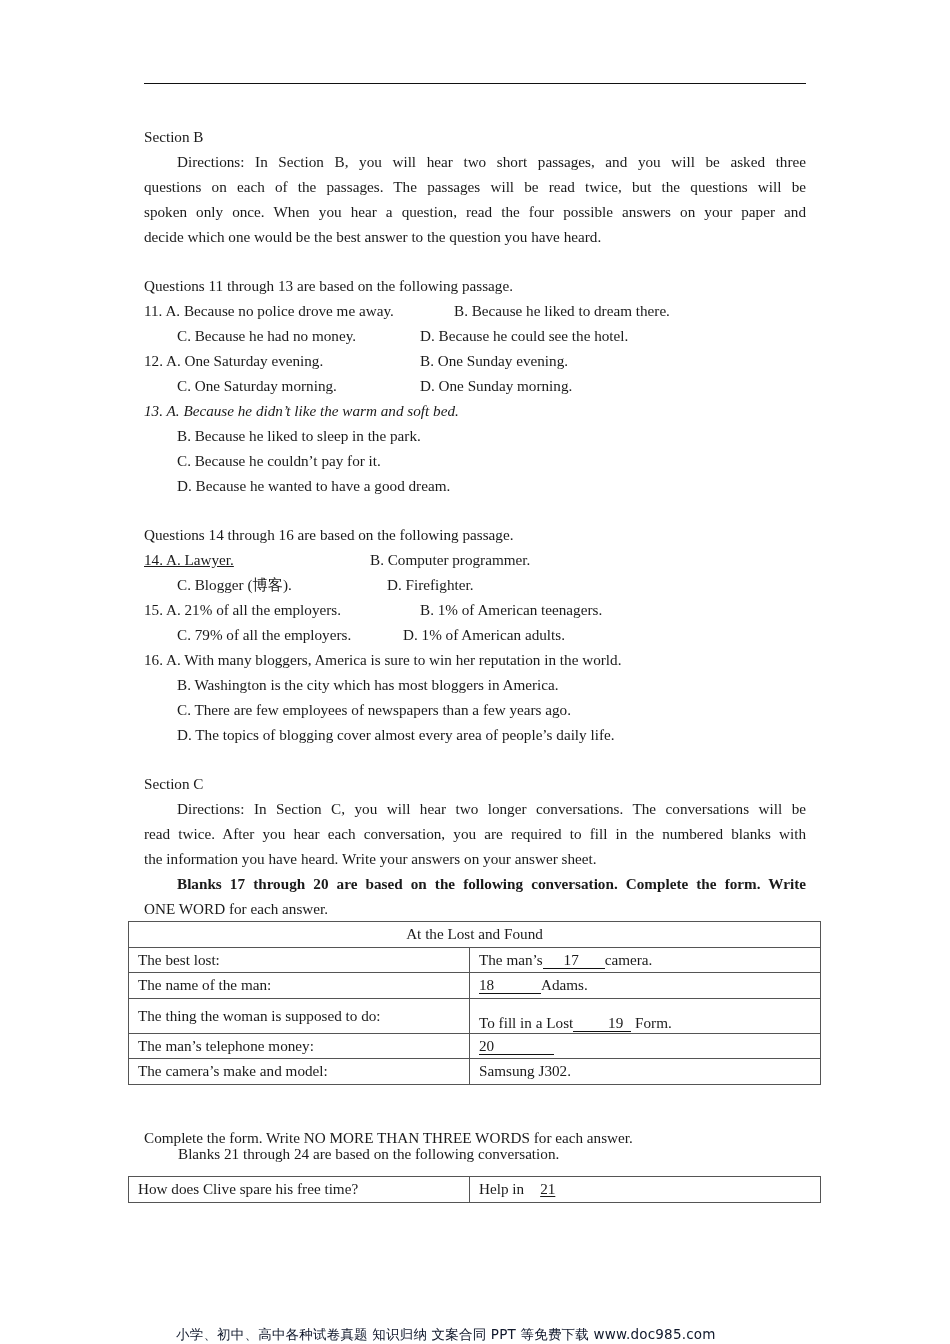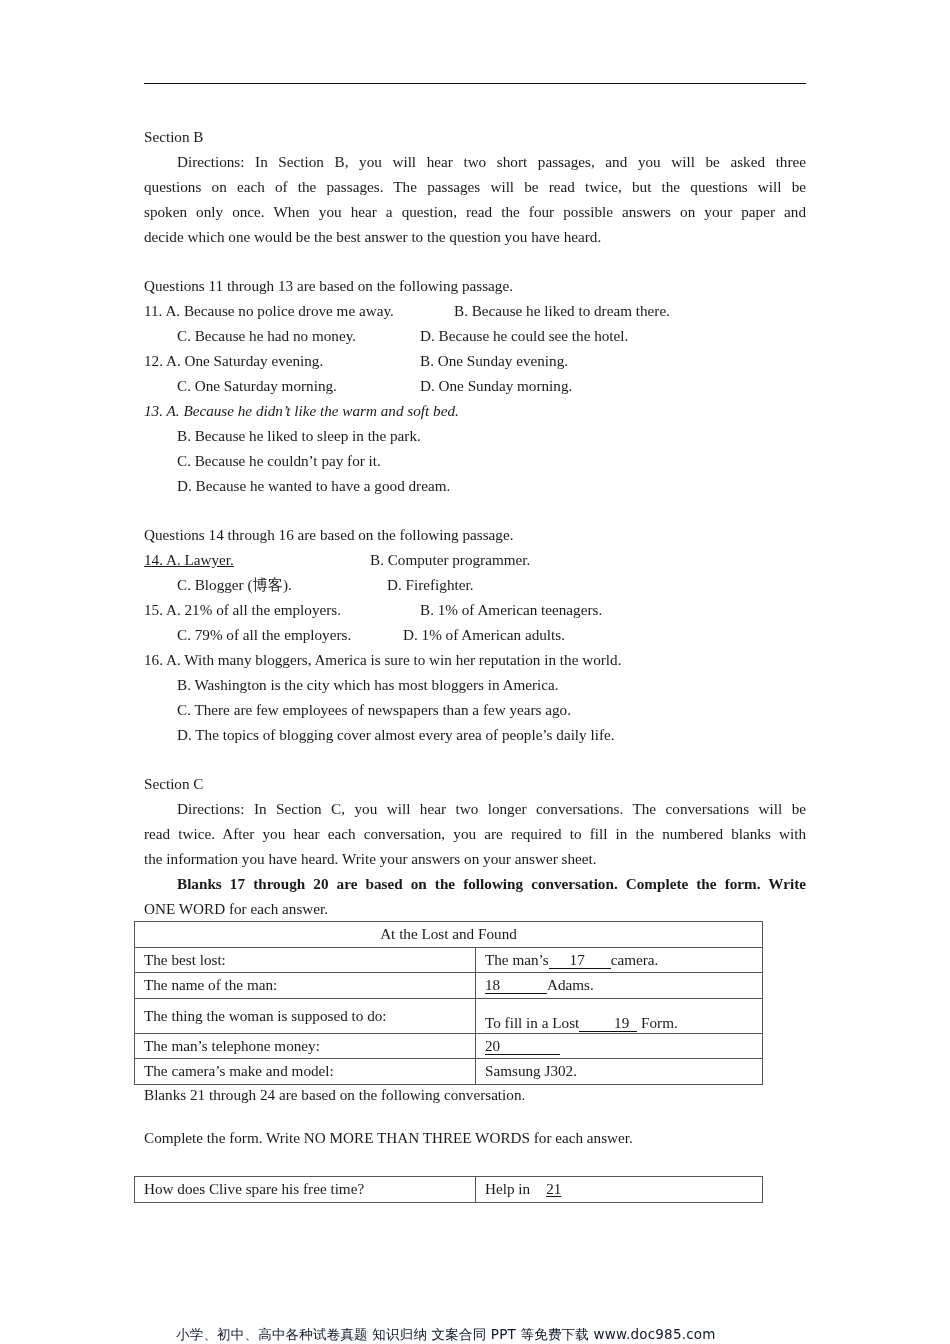--- a/index.html
+++ b/index.html
@@ -44,22 +44,22 @@
       height: 20px;
     }
     .blank {
       text-decoration: underline;
       text-underline-offset: 2px;
       margin-top: 24px;
     }
     .tbl {
       position: absolute;
       border-collapse: collapse;
-      left: 134px;
-      width: 629px;
+      left: 128px;
+      width: 693px;
     }
     .tbl td {
       border: 1px solid #555;
       padding: 0 0 0 9px;
       height: 24.5px;
       line-height: 20px;
       font-size: 15.2px;
       vertical-align: middle;
       white-space: nowrap;
     }
@@ -158,21 +158,21 @@
     <td class="c1">The man’s telephone money:</td>
     <td><span class="u" style="width:75px; text-align:left;"><span>20</span></span></td>
   </tr>
   <tr>
     <td class="c1">The camera’s make and model:</td>
     <td>Samsung J302.</td>
   </tr>
 </tbody>
   </table>
 
-<div class="line" style="top:1085px;">Blanks 21 through 24 are based on the following conversation.</div>
+<div class="line" style="top:1144px;margin-left:34px;">Blanks 21 through 24 are based on the following conversation.</div>
 <div class="line" style="top:1128px;">Complete the form. Write NO MORE THAN THREE WORDS for each answer.</div>
 
 <table class="tbl" style="top:1176px;">
   <tbody>
       <tr>
     <td class="c1">How does Clive spare his free time?</td>
     <td><span>Help in</span><span style="display:inline-block; width:16px;"></span><span class="blank">21</span></td>
   </tr>
 </tbody>
   </table>

